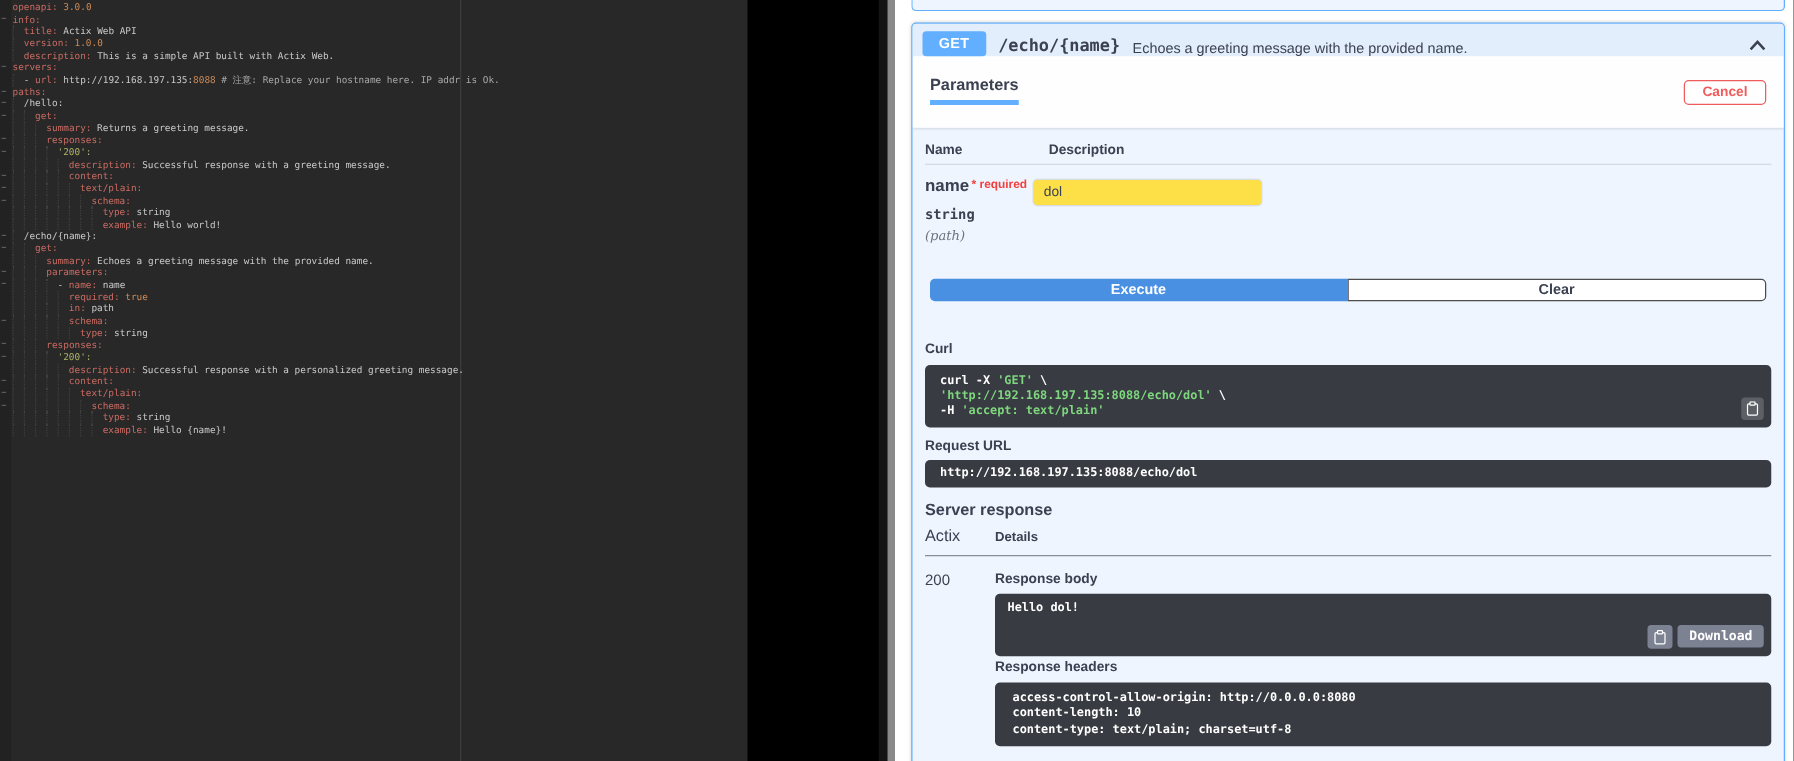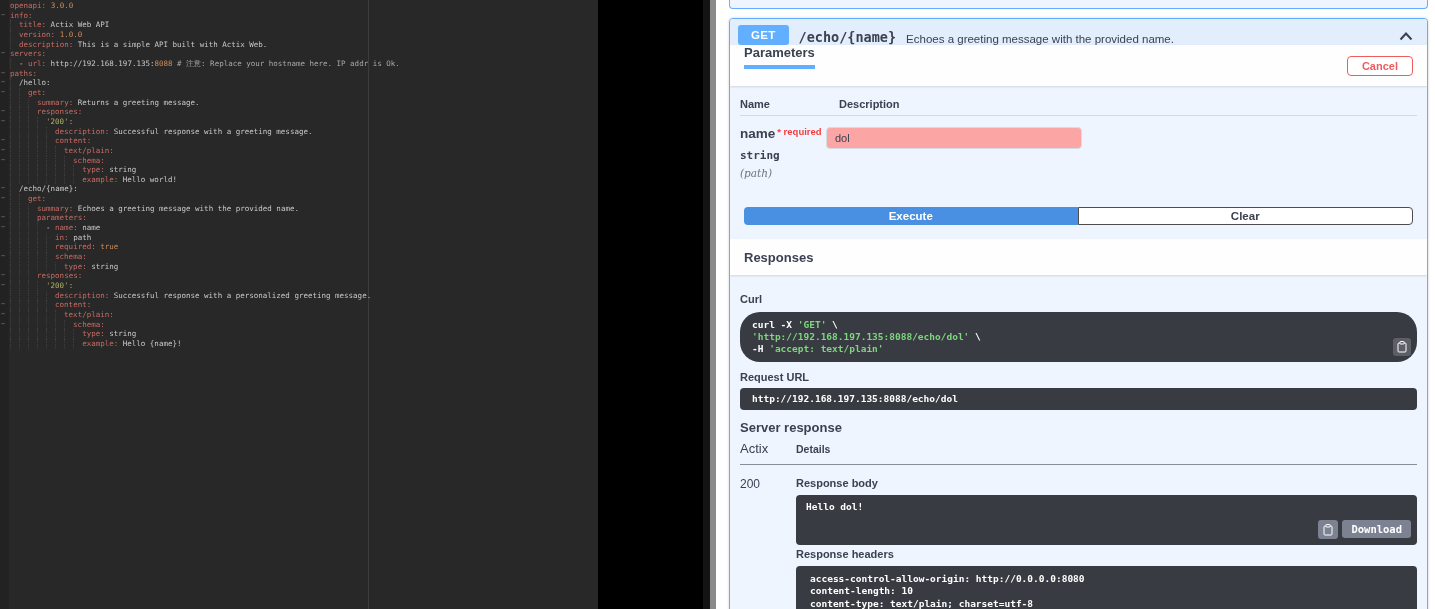--- a/index.html
+++ b/index.html
@@ -21,43 +21,43 @@
   
   .page{position:absolute;left:716px;top:0;width:719px;height:609px;background:#ffffff;overflow:hidden;}
   .sliver{margin:0 7px 9px 13px;height:8px;border:1px solid #61affe;border-top:none;border-radius:0 0 4px 4px;background:#eef5fe;}
   .opblock{margin:0 7px 0 13px;height:600px;border:1px solid #61affe;border-radius:4px;background:#eef5fe;box-shadow:0 0 3px rgba(0,0,0,.19);overflow:hidden;}
   .summary{height:26px;display:flex;align-items:flex-end;gap:10px;padding:0 8px;background:#e2eefc;cursor:pointer;}
   .badge{background:#61affe;color:#fff;font-size:11.5px;font-weight:bold;padding:4px 13px;border-radius:3px;letter-spacing:.3px;}
   .path{font-family:"DejaVu Sans Mono",monospace;font-weight:bold;font-size:13.5px;color:#3b4151;}
   .smry{font-size:11.5px;color:#3b4151;}
   .chev{margin-left:auto;padding:4px 6px;cursor:pointer;display:flex;align-items:center;}
   .sec-head{background:rgba(255,255,255,.9);box-shadow:0 1px 2px rgba(0,0,0,.12);display:flex;justify-content:space-between;padding:0 14px;}
-  .sec-head.params-head{height:41px;align-items:flex-start;}
+  .sec-head.params-head{height:57px;align-items:center;}
   .tab{font-size:13px;font-weight:bold;color:#3b4151;padding-bottom:5px;border-bottom:4px solid #61affe;margin-bottom:3px;cursor:pointer;}
   .btn-cancel{align-self:center;background:#fff;border:1px solid #ef5c5c;color:#ef5c5c;font-weight:bold;font-size:11px;padding:3px 14px;border-radius:4px;cursor:pointer;font-family:inherit;}
   .params{padding:12px 10px 18px;}
   .thead{display:flex;padding-bottom:5px;border-bottom:1px solid #d4dae1;}
   .th{font-size:11px;font-weight:bold;color:#3b4151;}
   .col1{width:86px;flex:none;}
   .desc-h{padding-left:13px;}
   .prow{display:flex;padding-top:8px;}
   .pname{font-size:13.5px;font-weight:bold;color:#3b4151;}
   .req{color:#f43d3d;font-size:9.5px;font-weight:bold;position:relative;top:-3px;left:2px;}
   .ptype{font-family:"DejaVu Sans Mono",monospace;font-size:11px;font-weight:bold;color:#3b4151;margin-top:7px;}
   .ploc{font-size:10.5px;font-style:italic;color:#6f737a;margin-top:5px;font-family:"DejaVu Serif",serif;}
-  .pinput{margin-top:3px;width:256px;height:22px;box-sizing:border-box;border:1px solid #d8dbe0;border-radius:4px;padding:0 8px;font-size:11px;font-family:"Liberation Sans",sans-serif;color:#3b4151;background:#fca5a5;}
+  .pinput{margin-top:3px;width:184px;height:22px;box-sizing:border-box;border:1px solid #d8dbe0;border-radius:4px;padding:0 8px;font-size:11px;font-family:"Liberation Sans",sans-serif;color:#3b4151;background:#fde047;}
   .exec-row{display:flex;padding:10px 14px 14px;}
   .btn-execute{flex:1;height:18px;background:#4990e2;color:#fff;border:none;border-radius:4px 0 0 4px;font-size:11.5px;font-weight:bold;cursor:pointer;font-family:inherit;}
   .btn-clear{flex:1;height:18px;background:#fff;color:#3b4151;border:1px solid #4d4d4d;border-radius:0 4px 4px 0;font-size:11.5px;font-weight:bold;cursor:pointer;font-family:inherit;}
   .resp-head{height:36px;align-items:center;}
   .h13{font-size:13px;font-weight:bold;color:#3b4151;}
   .resp-inner{padding:18px 10px 0;}
   .lab{font-size:11px;font-weight:bold;color:#3b4151;}
   .darkbox{background:#383b41;border-radius:4px;color:#fff;font-family:"DejaVu Sans Mono",monospace;font-size:9.5px;font-weight:600;line-height:12px;}
-  .curl-box{margin-top:7px;padding:7px 12px;position:relative;border-radius:20px;}
+  .curl-box{margin-top:7px;padding:7px 12px;position:relative;}
   .cw{color:#ffffff;} .cg{color:#7ed67e;}
   .copy-btn{position:absolute;right:6px;bottom:6px;width:18px;height:18px;background:#5c6066;border:none;border-radius:3px;display:flex;align-items:center;justify-content:center;cursor:pointer;padding:0;}
   .requrl-lab{margin-top:9px;}
   .url-box{margin-top:5px;padding:5px 12px;}
   .srv-resp{margin-top:10px;}
   .code-thead{display:flex;margin-top:6px;padding-bottom:8px;border-bottom:1px solid #878e96;align-items:baseline;}
   .code-h{font-size:13px;color:#3b4151;width:56px;flex:none;font-weight:normal;}
   .details-h{font-size:10.5px;font-weight:bold;color:#3b4151;}
   .code-row{display:flex;margin-top:12px;}
   .code-cell{width:56px;flex:none;font-size:12px;color:#3b4151;}
@@ -96,22 +96,22 @@
         <div class="cl"><span class="fold">−</span><span class="ig"></span><span class="ig"></span><span class="ig"></span><span class="ig"></span><span class="ig"></span><span class="c-v"></span><span class="c-k">content:</span></div>
         <div class="cl"><span class="fold">−</span><span class="ig"></span><span class="ig"></span><span class="ig"></span><span class="ig"></span><span class="ig"></span><span class="ig"></span><span class="c-v"></span><span class="c-k">text/plain:</span></div>
         <div class="cl"><span class="fold">−</span><span class="ig"></span><span class="ig"></span><span class="ig"></span><span class="ig"></span><span class="ig"></span><span class="ig"></span><span class="ig"></span><span class="c-v"></span><span class="c-k">schema:</span></div>
         <div class="cl"><span class="ig"></span><span class="ig"></span><span class="ig"></span><span class="ig"></span><span class="ig"></span><span class="ig"></span><span class="ig"></span><span class="ig"></span><span class="c-v"></span><span class="c-k">type:</span><span class="c-v"> string</span></div>
         <div class="cl"><span class="ig"></span><span class="ig"></span><span class="ig"></span><span class="ig"></span><span class="ig"></span><span class="ig"></span><span class="ig"></span><span class="ig"></span><span class="c-v"></span><span class="c-k">example:</span><span class="c-v"> Hello world!</span></div>
         <div class="cl"><span class="fold">−</span><span class="ig"></span><span class="c-v">/echo/{name}:</span></div>
         <div class="cl"><span class="fold">−</span><span class="ig"></span><span class="ig"></span><span class="c-v"></span><span class="c-k">get:</span></div>
         <div class="cl"><span class="ig"></span><span class="ig"></span><span class="ig"></span><span class="c-v"></span><span class="c-k">summary:</span><span class="c-v"> Echoes a greeting message with the provided name.</span></div>
         <div class="cl"><span class="fold">−</span><span class="ig"></span><span class="ig"></span><span class="ig"></span><span class="c-v"></span><span class="c-k">parameters:</span></div>
         <div class="cl"><span class="fold">−</span><span class="ig"></span><span class="ig"></span><span class="ig"></span><span class="ig"></span><span class="c-v">- </span><span class="c-k">name:</span><span class="c-v"> name</span></div>
+        <div class="cl"><span class="ig"></span><span class="ig"></span><span class="ig"></span><span class="ig"></span><span class="ig"></span><span class="c-v"></span><span class="c-k">required:</span><span class="c-v"> </span><span class="c-n">true</span></div>
         <div class="cl"><span class="ig"></span><span class="ig"></span><span class="ig"></span><span class="ig"></span><span class="ig"></span><span class="c-v"></span><span class="c-k">in:</span><span class="c-v"> path</span></div>
-        <div class="cl"><span class="ig"></span><span class="ig"></span><span class="ig"></span><span class="ig"></span><span class="ig"></span><span class="c-v"></span><span class="c-k">required:</span><span class="c-v"> </span><span class="c-n">true</span></div>
         <div class="cl"><span class="fold">−</span><span class="ig"></span><span class="ig"></span><span class="ig"></span><span class="ig"></span><span class="ig"></span><span class="c-v"></span><span class="c-k">schema:</span></div>
         <div class="cl"><span class="ig"></span><span class="ig"></span><span class="ig"></span><span class="ig"></span><span class="ig"></span><span class="ig"></span><span class="c-v"></span><span class="c-k">type:</span><span class="c-v"> string</span></div>
         <div class="cl"><span class="fold">−</span><span class="ig"></span><span class="ig"></span><span class="ig"></span><span class="c-v"></span><span class="c-k">responses:</span></div>
         <div class="cl"><span class="fold">−</span><span class="ig"></span><span class="ig"></span><span class="ig"></span><span class="ig"></span><span class="c-v"></span><span class="c-s">'200':</span></div>
         <div class="cl"><span class="ig"></span><span class="ig"></span><span class="ig"></span><span class="ig"></span><span class="ig"></span><span class="c-v"></span><span class="c-k">description:</span><span class="c-v"> Successful response with a personalized greeting message.</span></div>
         <div class="cl"><span class="fold">−</span><span class="ig"></span><span class="ig"></span><span class="ig"></span><span class="ig"></span><span class="ig"></span><span class="c-v"></span><span class="c-k">content:</span></div>
         <div class="cl"><span class="fold">−</span><span class="ig"></span><span class="ig"></span><span class="ig"></span><span class="ig"></span><span class="ig"></span><span class="ig"></span><span class="c-v"></span><span class="c-k">text/plain:</span></div>
         <div class="cl"><span class="fold">−</span><span class="ig"></span><span class="ig"></span><span class="ig"></span><span class="ig"></span><span class="ig"></span><span class="ig"></span><span class="ig"></span><span class="c-v"></span><span class="c-k">schema:</span></div>
         <div class="cl"><span class="ig"></span><span class="ig"></span><span class="ig"></span><span class="ig"></span><span class="ig"></span><span class="ig"></span><span class="ig"></span><span class="ig"></span><span class="c-v"></span><span class="c-k">type:</span><span class="c-v"> string</span></div>
         <div class="cl"><span class="ig"></span><span class="ig"></span><span class="ig"></span><span class="ig"></span><span class="ig"></span><span class="ig"></span><span class="ig"></span><span class="ig"></span><span class="c-v"></span><span class="c-k">example:</span><span class="c-v"> Hello {name}!</span></div>
@@ -159,23 +159,20 @@
             <input class="pinput" value="dol" style="">
           </div>
         </div>
       </div>
 
       <div class="exec-row">
         <button class="btn-execute">Execute</button>
         <button class="btn-clear">Clear</button>
       </div>
 
-      <div class="sec-head resp-head">
-        <div class="h13">Responses</div>
-      </div>
 
       <div class="resp-inner">
 
         <div class="lab">Curl</div>
         <div class="darkbox curl-box">
           <div id="curl-code">
               <div><span class="cw">curl -X </span><span class="cg">'GET'</span><span class="cw"> \</span></div>
               <div><span class="cw">  </span><span class="cg">'http://192.168.197.135:8088/echo/dol'</span><span class="cw"> \</span></div>
               <div><span class="cw">  -H </span><span class="cg">'accept: text/plain'</span></div>
             </div>

